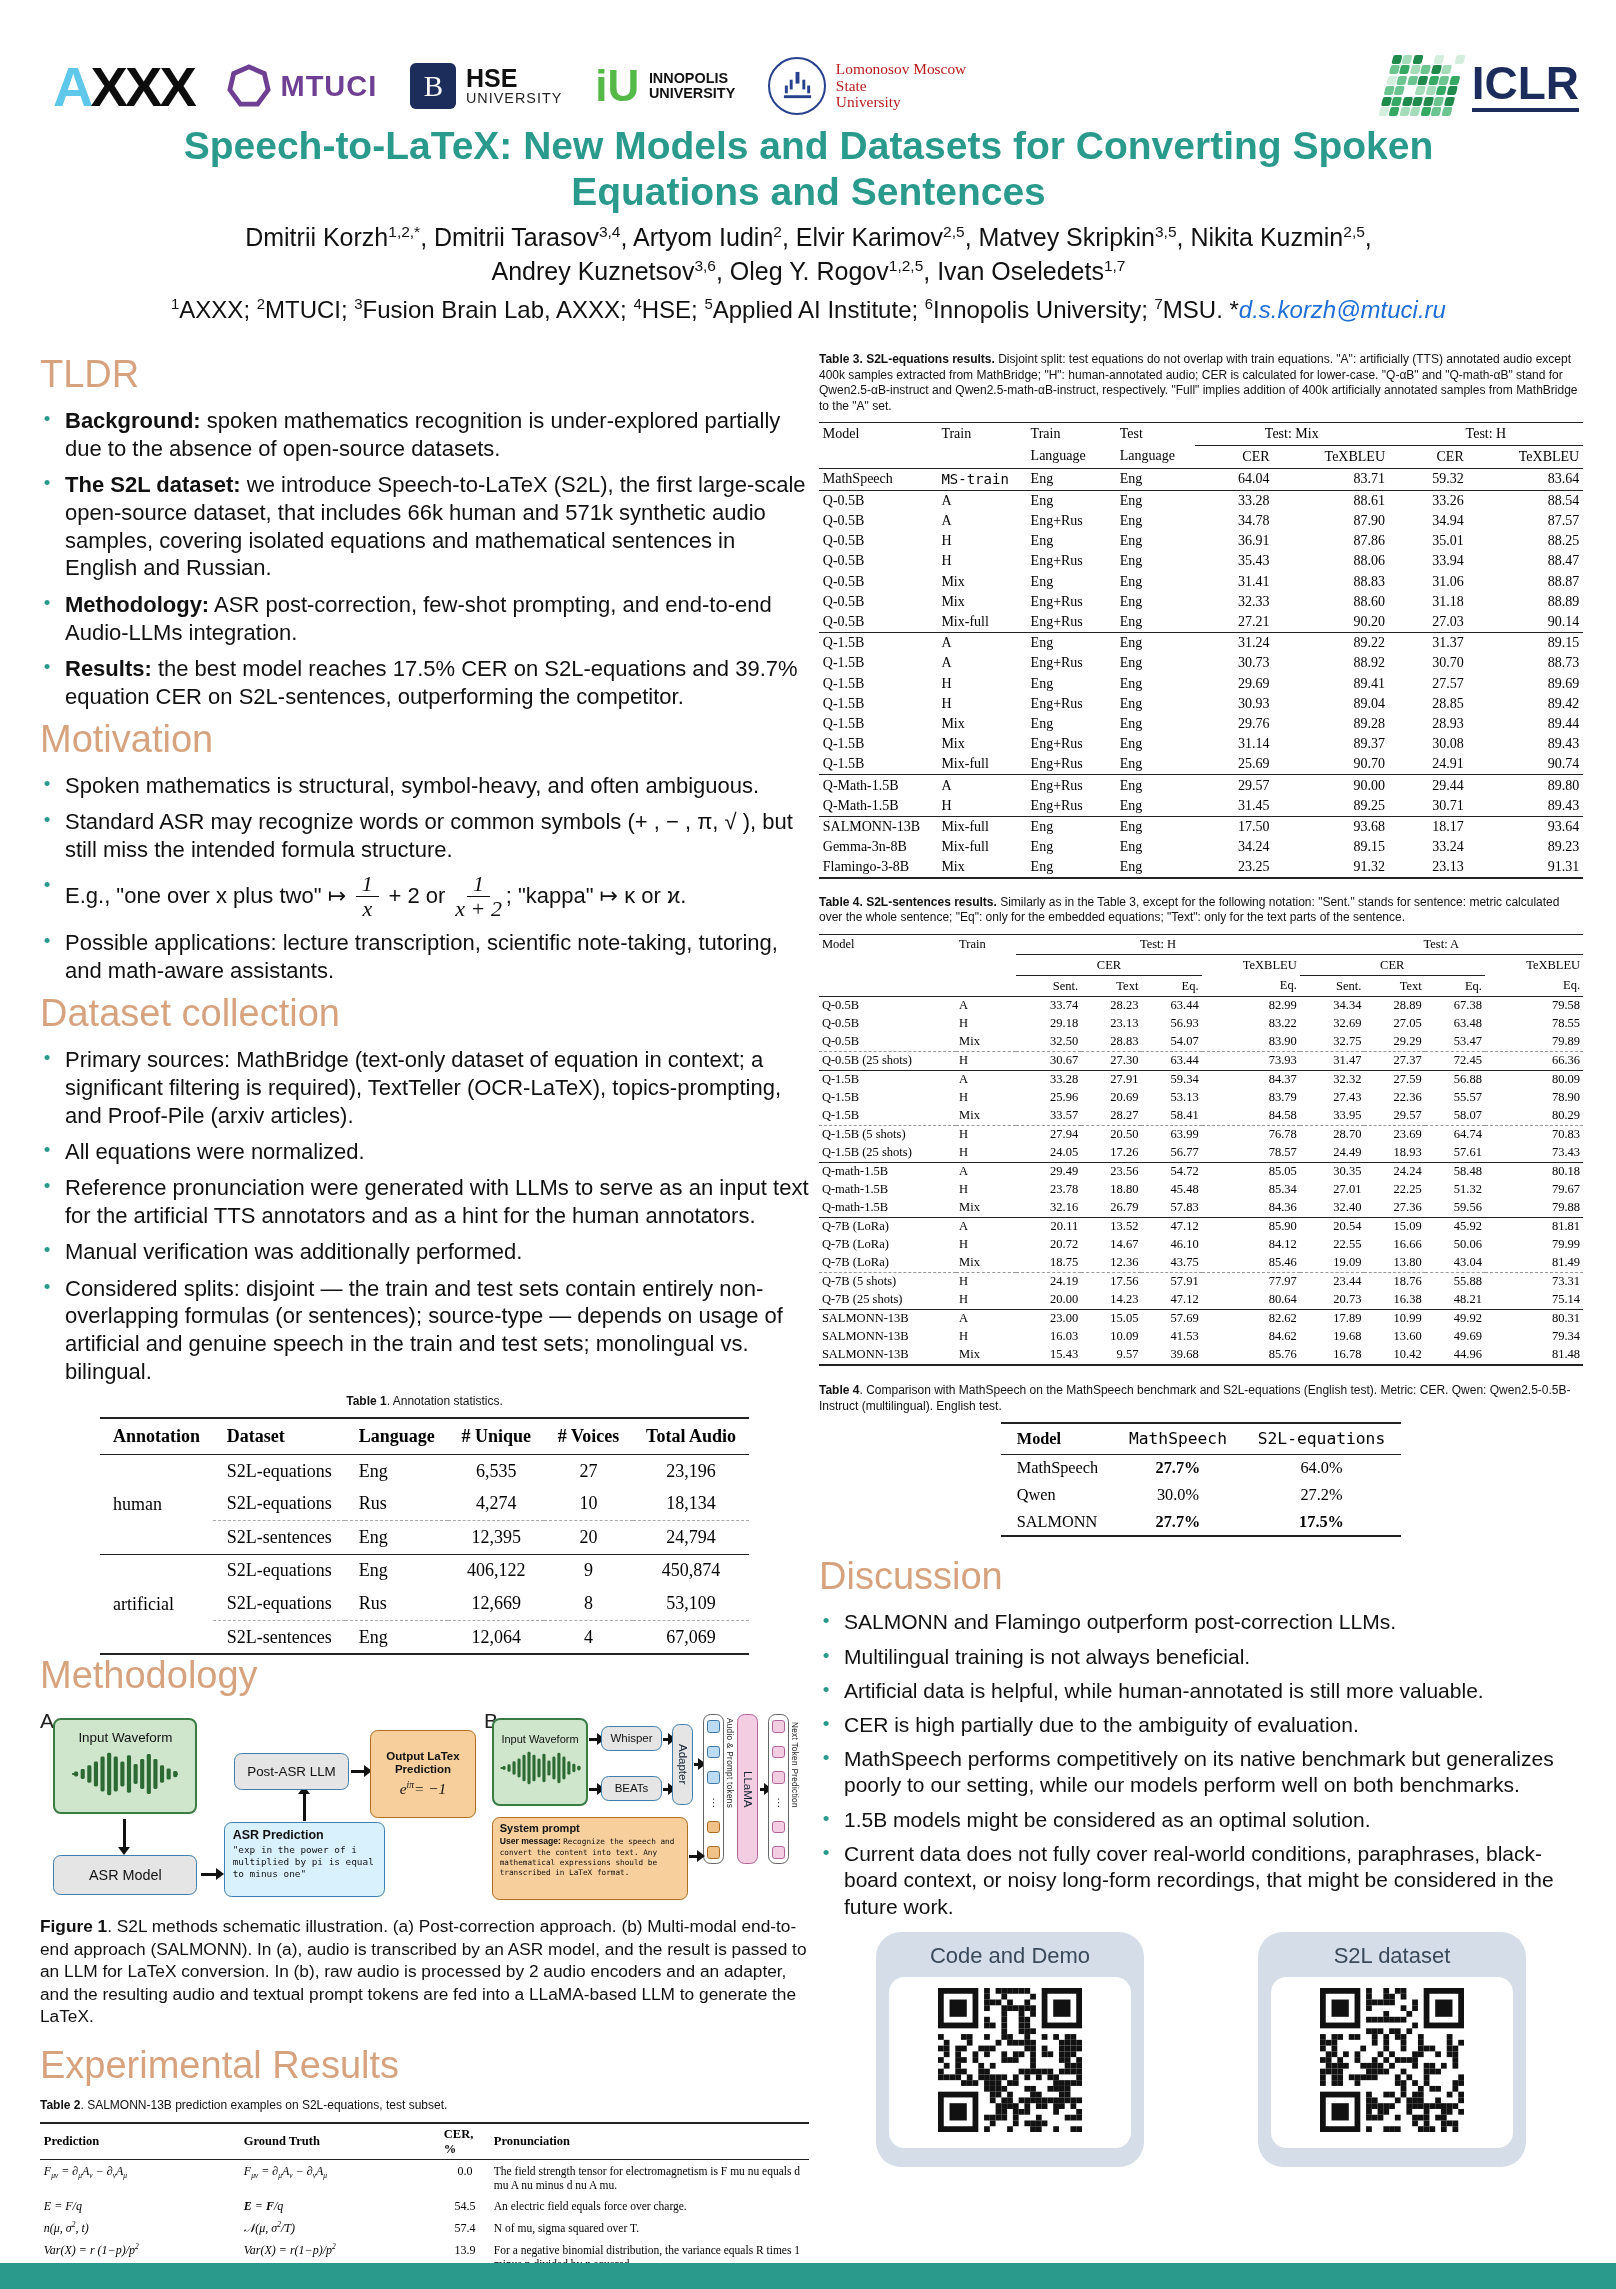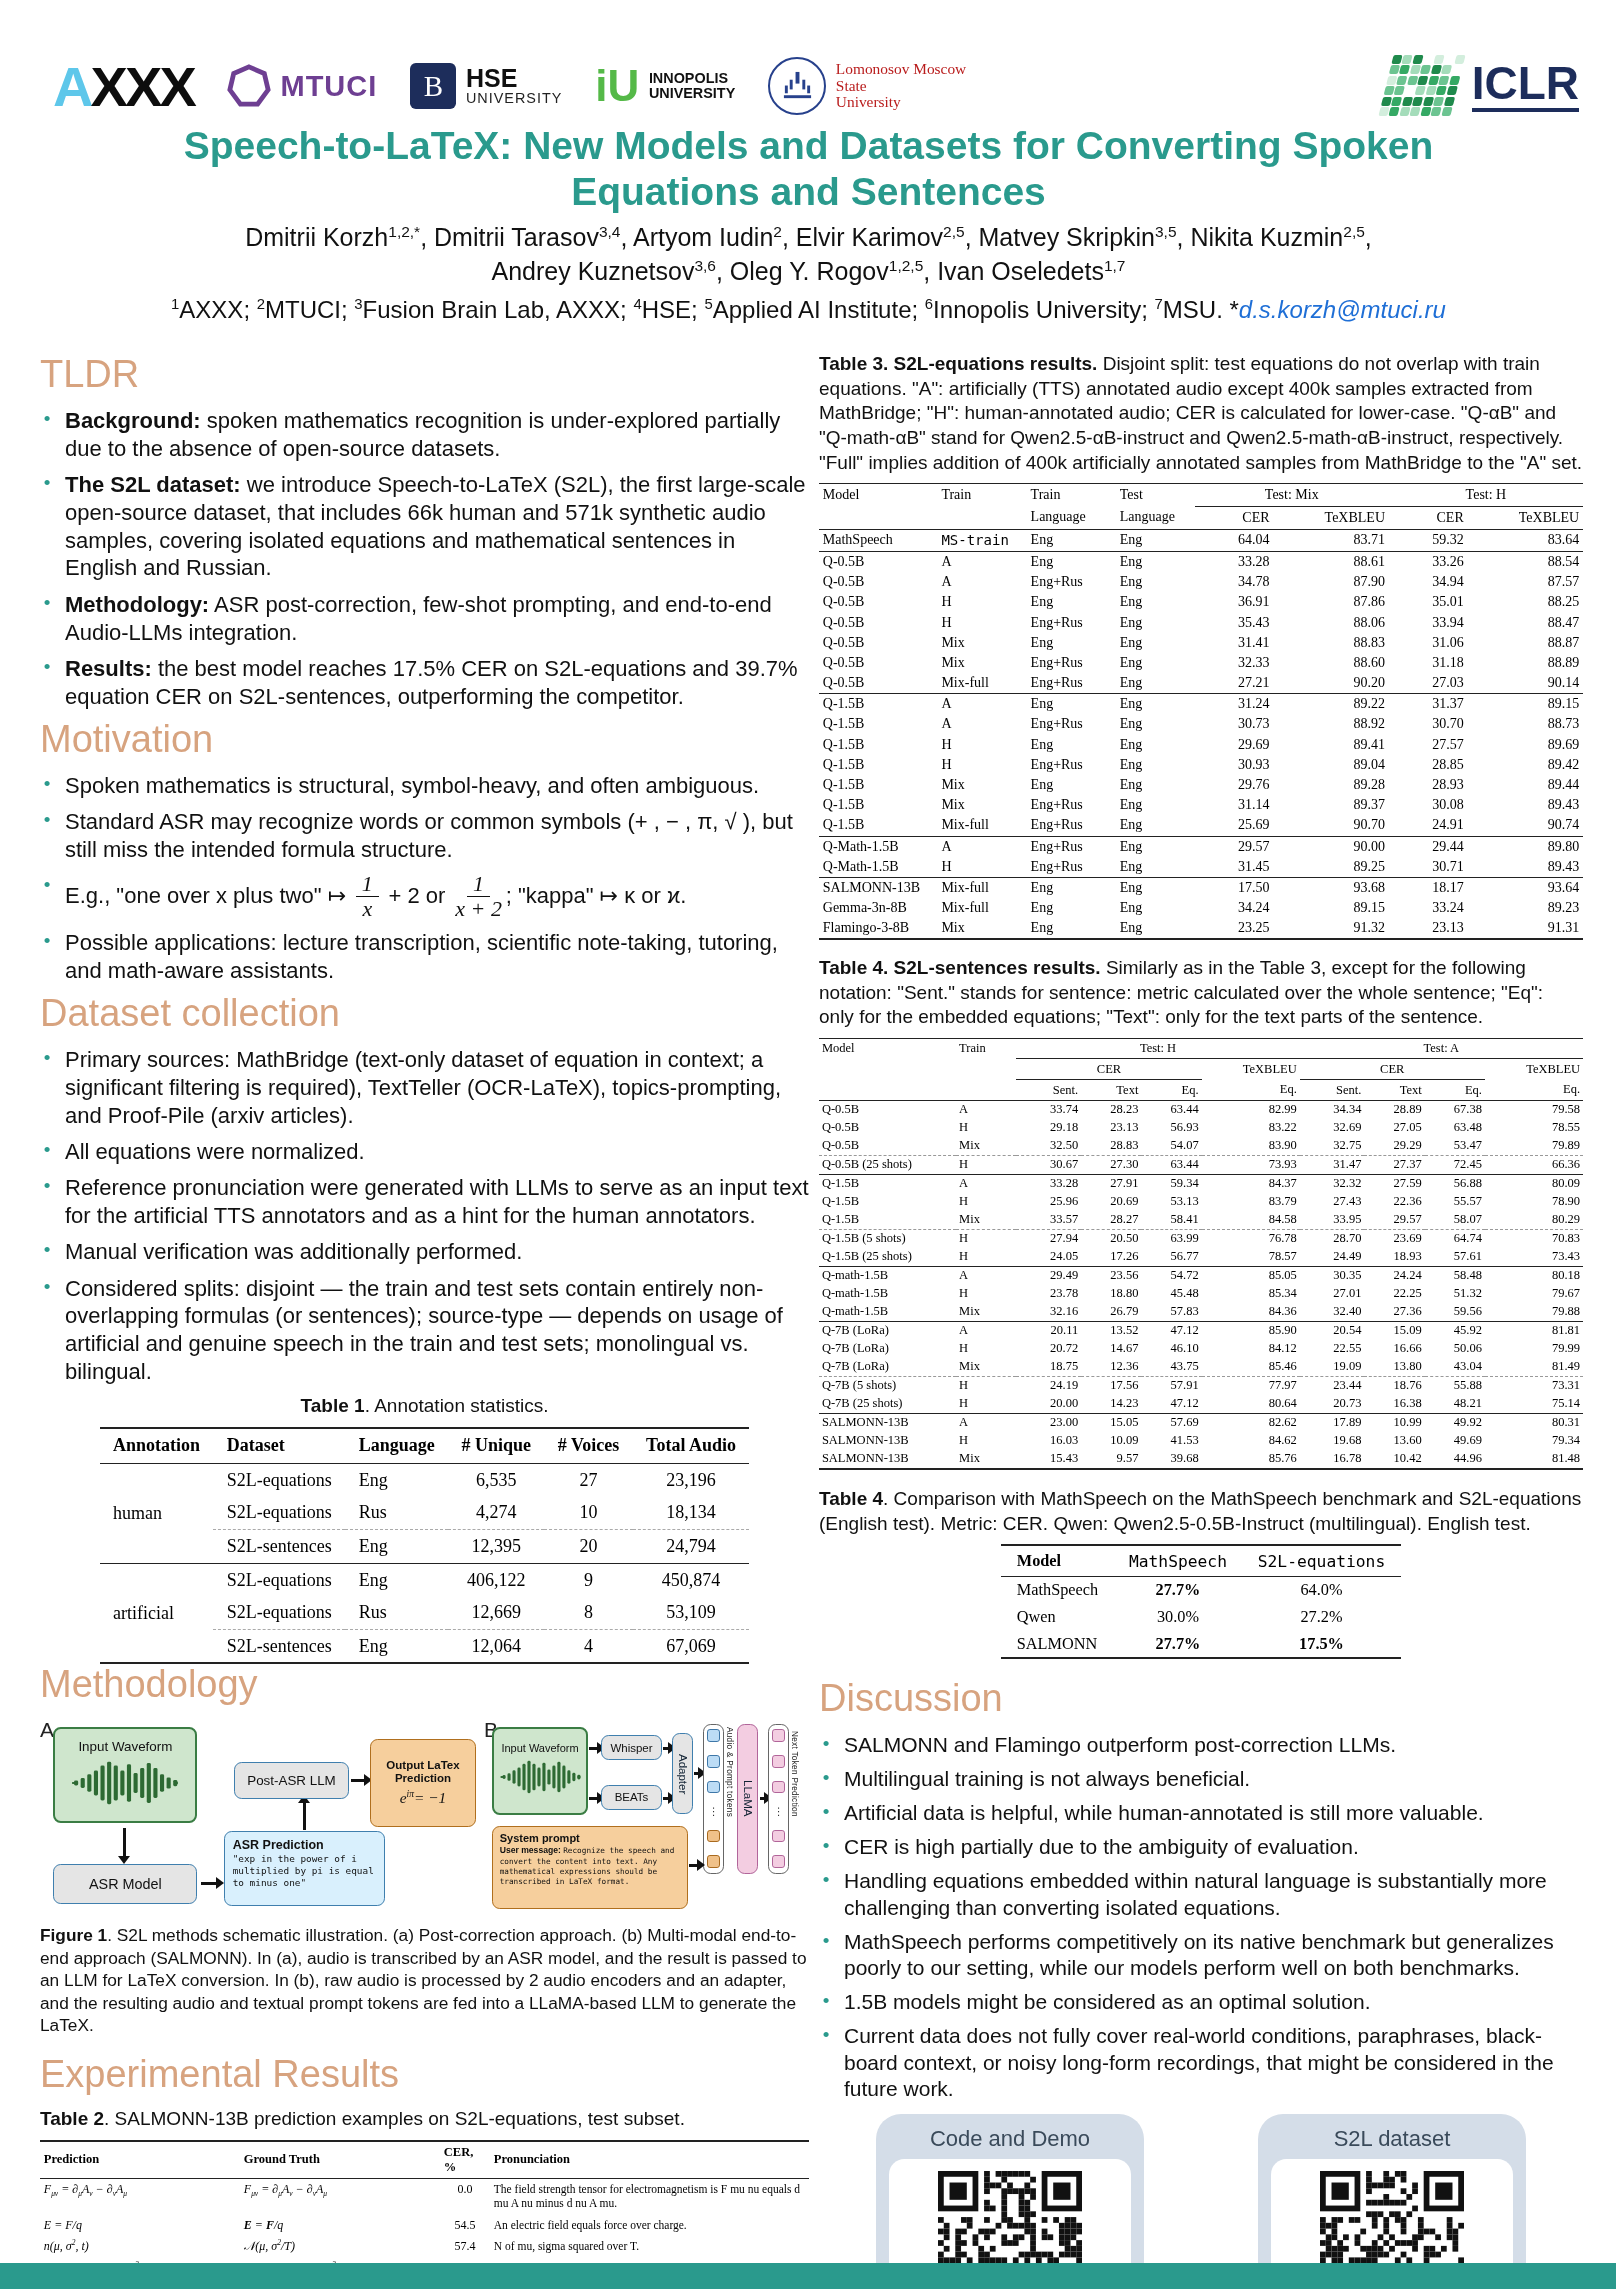--- a/index.html
+++ b/index.html
@@ -54,21 +54,21 @@
   ul.bullets li::before{content:"•";position:absolute;left:3.8px;top:0;color:#2a9a8d;font-size:19px;}
   ul.bullets b{font-weight:bold;}
 
   .frac-line{display:block;}
   .frac{display:inline-flex;flex-direction:column;align-items:center;vertical-align:middle;
         font-family:"Liberation Serif",serif;font-style:italic;line-height:1.02;margin:0 3.8px;}
   .frac .num{border-bottom:1.5px solid #111;padding:0 5.8px 1px;}
   .frac .den{padding-top:1px;}
 
   
-  .cap{font-size:19px;line-height:1.3;margin:0 0 7.7px 0;}
+  .cap{font-size:12px;line-height:1.3;margin:0 0 7.7px 0;}
   .cap b{font-weight:bold;}
   .cap.center{text-align:center;}
 
   
   table{border-collapse:collapse;}
   .sertbl{font-family:"Liberation Serif",serif;color:#000;}
 
   
   #t1{margin:5.8px auto 0;border-top:2.4px solid #222;border-bottom:2.4px solid #222;font-size:18px;}
   #t1 th{border-bottom:1.5px solid #222;font-size:18px;padding:6.7px 13.4px;text-align:left;}
@@ -1066,21 +1066,20 @@
       </tbody>
   </table>
 
   <h2 class="sec" style="margin-top:19px">Discussion</h2>
   <ul class="bullets small">
 
   <li><b></b><span>SALMONN and Flamingo outperform post-correction LLMs.</span></li>
       <li><b></b><span>Multilingual training is not always beneficial.</span></li>
       <li><b></b><span>Artificial data is helpful, while human-annotated is still more valuable.</span></li>
       <li><b></b><span>CER is high partially due to the ambiguity of evaluation.</span></li>
-      <li><b></b><span>Handling equations embedded within natural language is substantially more challenging than converting isolated equations.</span></li>
       <li><b></b><span>MathSpeech performs competitively on its native benchmark but generalizes poorly to our setting, while our models perform well on both benchmarks.</span></li>
       <li><b></b><span>1.5B models might be considered as an optimal solution.</span></li>
       <li><b></b><span>Current data does not fully cover real-world conditions, paraphrases, black-board context, or noisy long-form recordings, that might be considered in the future work.</span></li>
     </ul>
 
   <div id="qr-row">
     <div class="qr-card">
       <div class="qlabel">Code and Demo</div>
       <div class="qr-white">
           <span class="qrbox"><svg width="144" height="144" xmlns="http://www.w3.org/2000/svg" viewBox="0 0 150 150">

